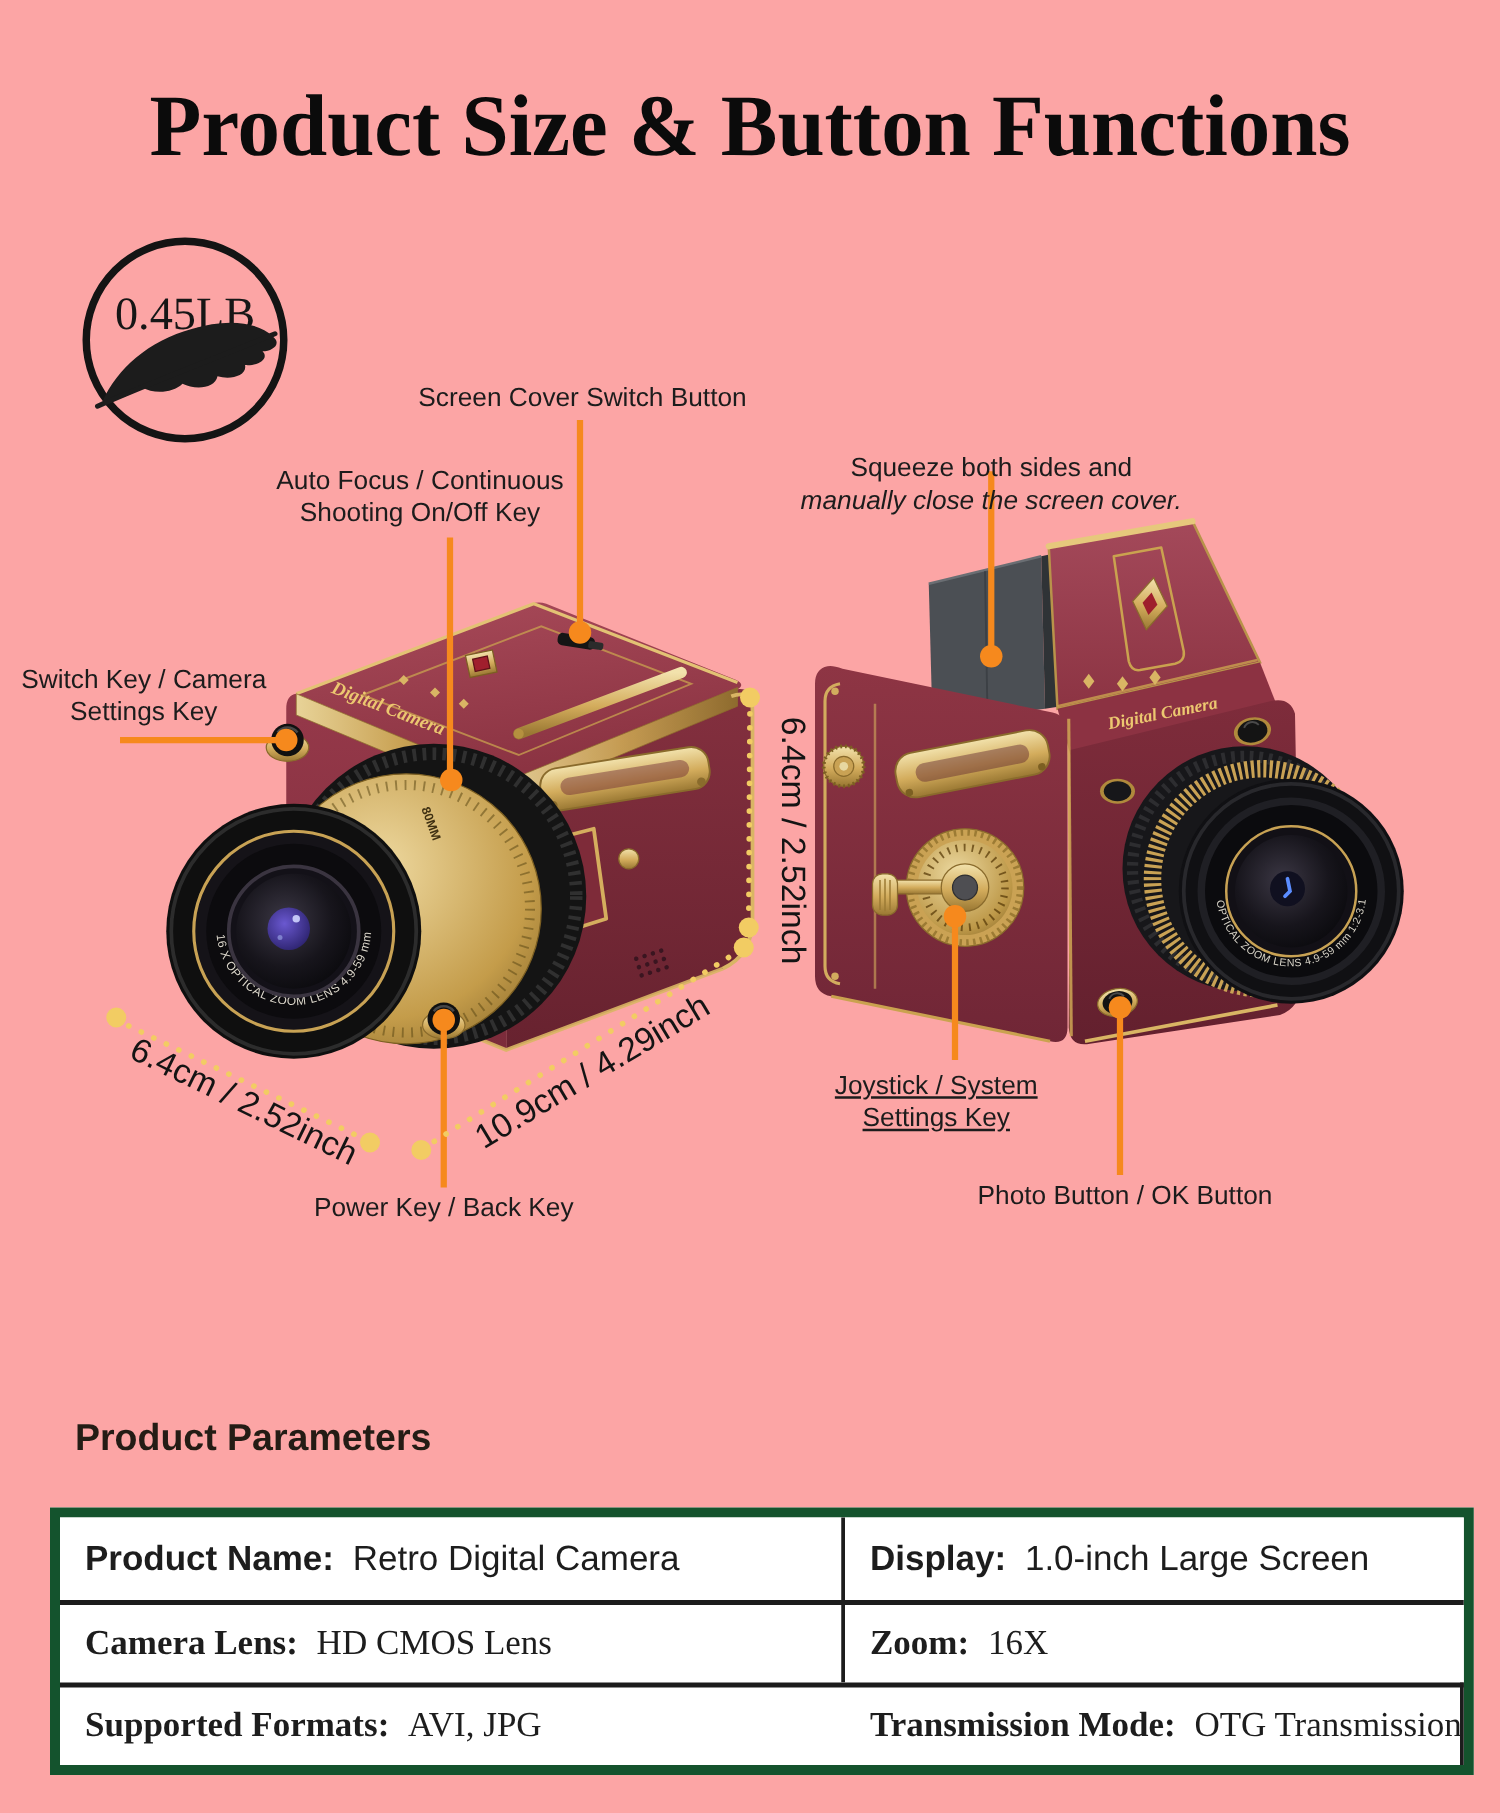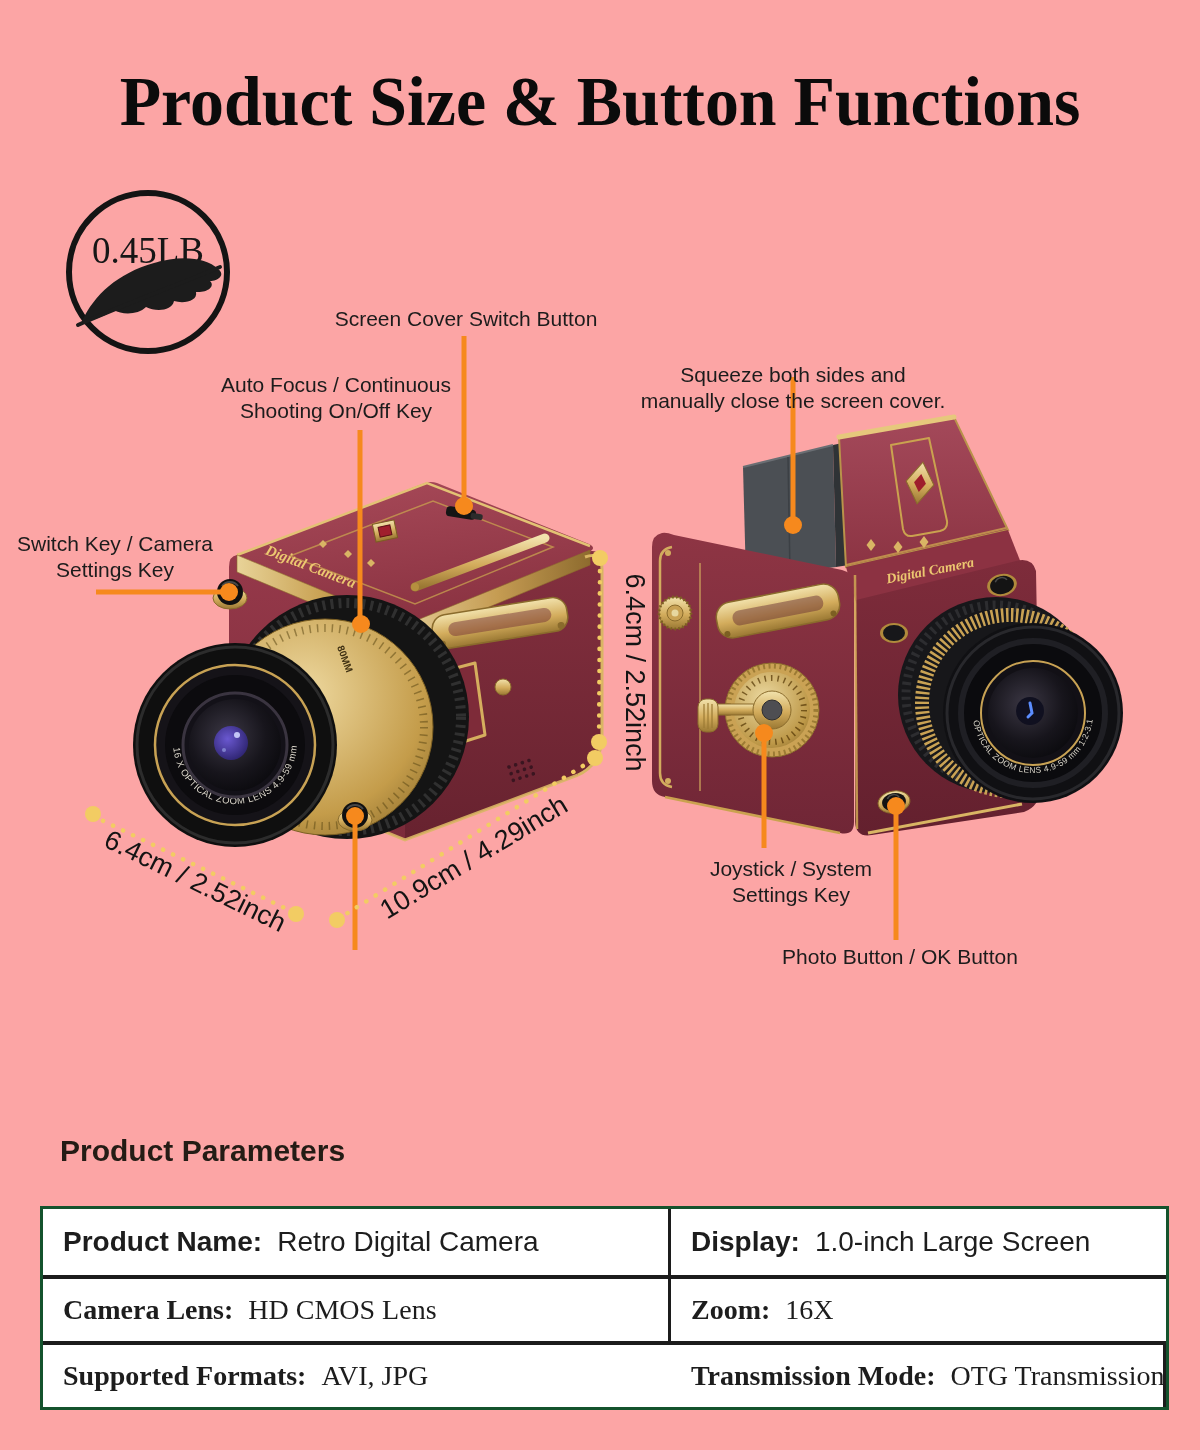--- a/index.html
+++ b/index.html
@@ -12,21 +12,21 @@
   .dim{position:absolute;font-size:27px;color:#141414;text-align:center;z-index:5;white-space:nowrap;}
   .dim-height{left:523px;top:657px;width:222px;transform:rotate(90deg);transform-origin:center;}
   .dim-depth{left:64px;top:866px;width:262px;transform:rotate(26deg);}
   .dim-width{left:333px;top:842px;width:282px;transform:rotate(-31deg);}
   .badge{position:absolute;left:60px;top:185px;z-index:2;}
   .cam{position:absolute;z-index:2;}
   .overlay{position:absolute;left:0;top:0;z-index:4;pointer-events:none;}
   .params-heading{position:absolute;left:60px;top:1134px;font-size:30px;font-weight:bold;color:#241c15;z-index:5;}
   .param-table{position:absolute;left:40px;top:1206px;width:1123px;z-index:5;
                display:grid;grid-template-columns:628px 1fr;grid-auto-rows:66px;
-               background:#ffffff;border:3px solid #14532d;text-align:right;}
+               background:#ffffff;border:8px solid #14532d;text-align:right;}
   .pcell{display:flex;align-items:center;padding-left:20px;font-size:28px;color:#1d1d1d;
          white-space:nowrap;overflow:hidden;background:#ffffff;}
   .pcell.cleft{border-right:3px solid #1c1c1c;}
   .pcell.rmid{border-top:4px solid #1c1c1c;font-family:Liberation Serif, serif;}
   .plabel{font-weight:bold;margin-right:15px;}
   .script-text{font-family:"Liberation Serif",serif;font-style:italic;font-weight:bold;}
 </style>
 </head>
 <body>
 
@@ -336,25 +336,28 @@
   </div>
   <div class="label" style="left:296px;top:306px;width:340px;">
     <span>Screen Cover Switch Button</span>
   </div>
   <div class="label" style="left:5px;top:531px;width:220px;">
     <span style="display:block;">Switch Key / Camera</span>
     <span style="display:block;">Settings Key</span>
   </div>
   <div class="label" style="left:608px;top:318px;width:370px;">
     <span style="display:block;margin-top:44px;">Squeeze both sides and</span>
-    <span style="display:block;">manually close the screen cover.</span>
-  </div>
-  <div class="label" style="left:676px;top:856px;width:230px;">
+    <span style="display:block;font-style:italic;">manually close the screen cover.</span>
+  </div>
+  <div class="label" style="left:634px;top:856px;width:230px;text-decoration:underline;">
     <span style="display:block;">Joystick / System</span>
     <span style="display:block;">Settings Key</span>
+  </div>
+  <div class="label" style="left:205px;top:954px;width:300px;">
+    <span>Power Key / Back Key</span>
   </div>
   <div class="label" style="left:748px;top:944px;width:304px;">
     <span>Photo Button / OK Button</span>
   </div>
 
   <div class="dim dim-height">6.4cm / 2.52inch</div>
   <div class="dim dim-depth">6.4cm / 2.52inch</div>
   <div class="dim dim-width">10.9cm / 4.29inch</div>
 
   <div class="params-heading">Product Parameters</div>

